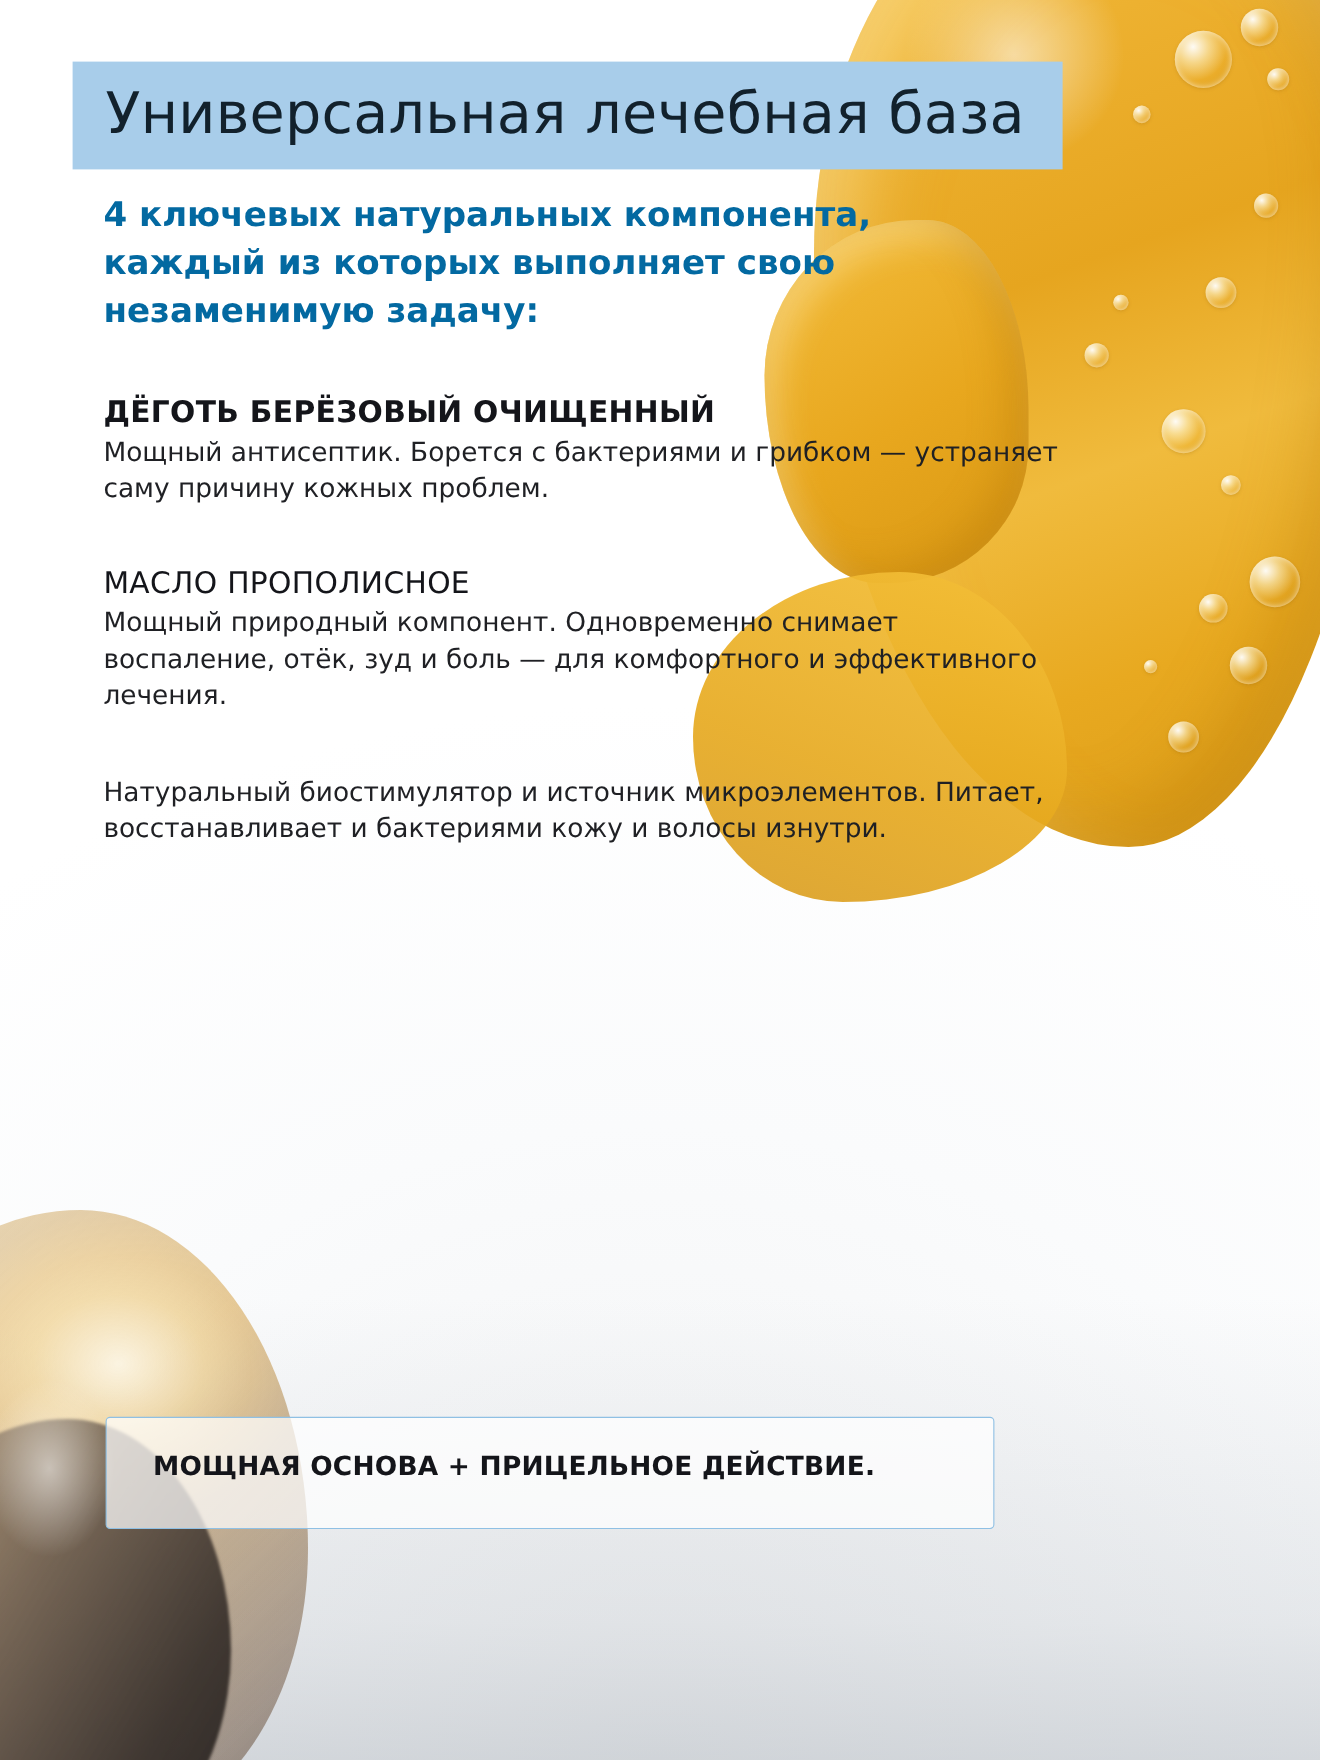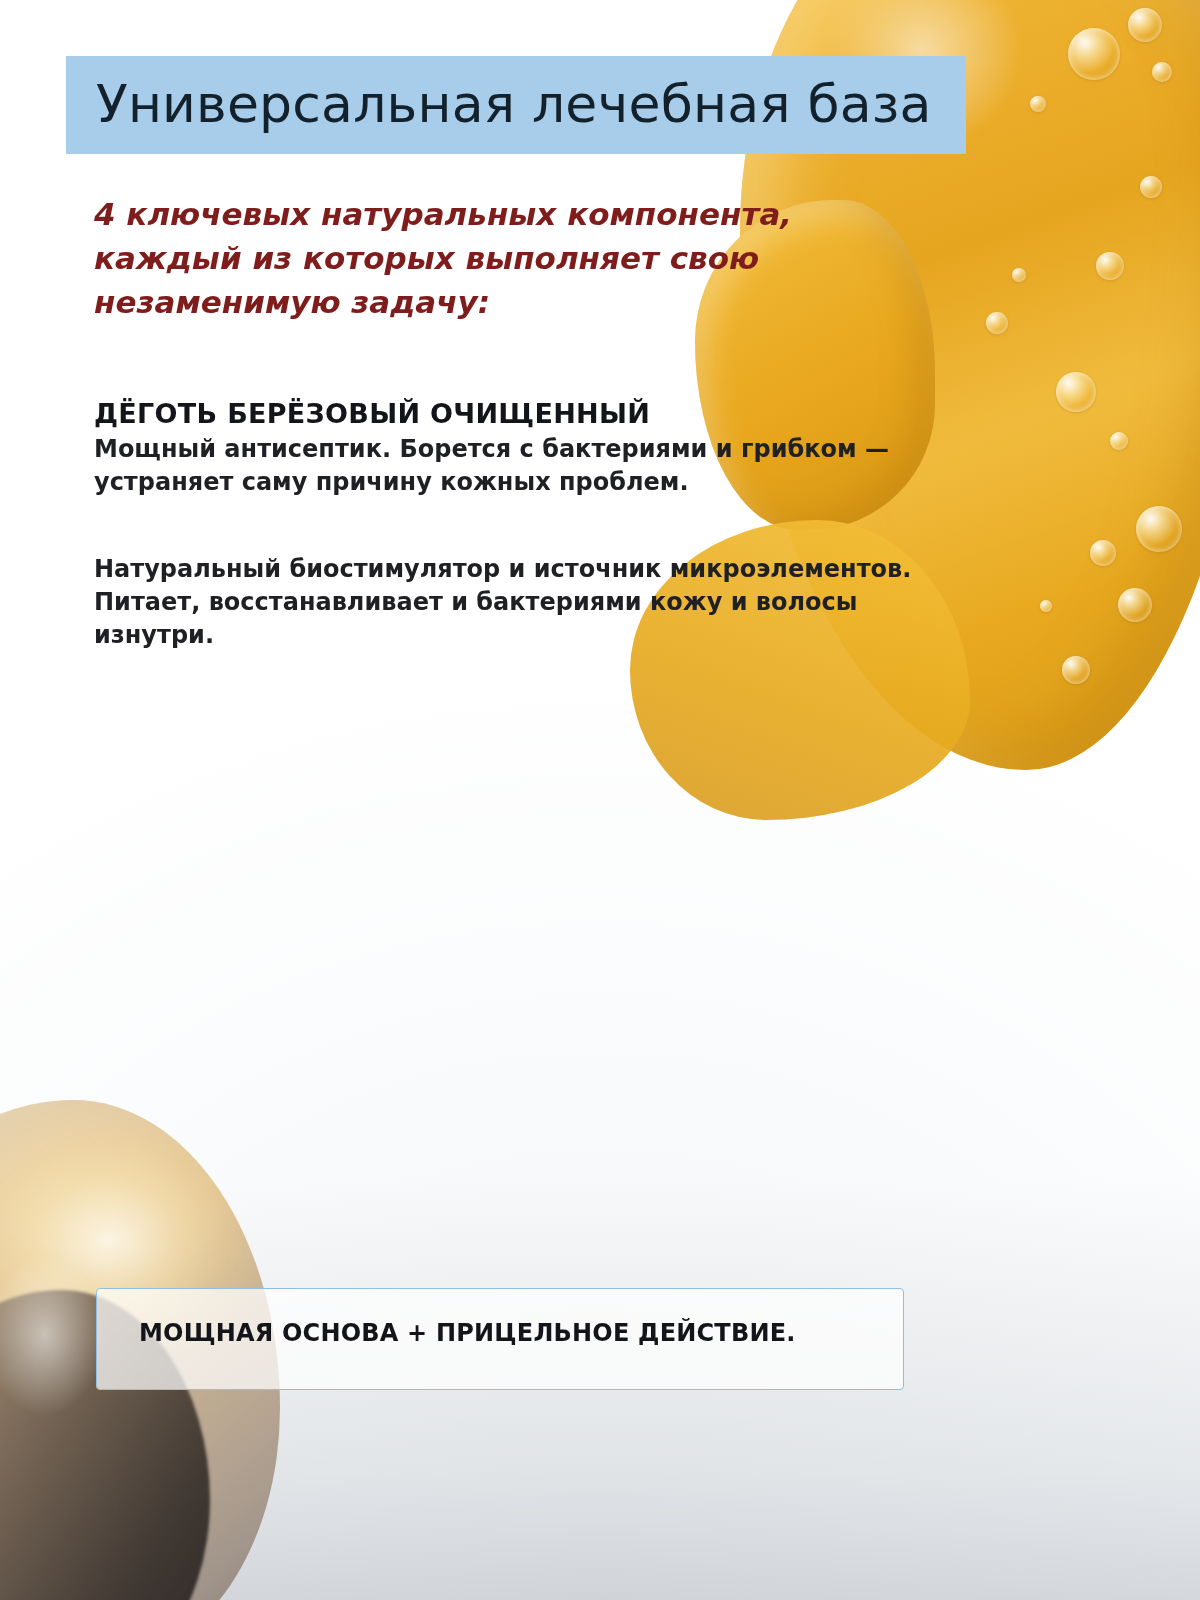--- a/index.html
+++ b/index.html
@@ -134,54 +134,53 @@
     font-size: 52px;
     font-weight: 400;
     letter-spacing: 0.2px;
     color: #12212c;
     white-space: nowrap;
   }
 
   .lead {
     position: absolute;
     left: 94px;
-    top: 192px;
+    top: 173px;
     width: 830px;
     font-size: 31px;
     line-height: 1.42;
-    font-style: italic;
     font-weight: 600;
-    color: #7f1d1d;
+    color: #0369a1;
   }
 
   .sections {
     position: absolute;
     left: 94px;
-    top: 398px;
+    top: 360px;
     width: 870px;
   }
   .section {
     margin-bottom: 54px;
   }
   .section h2 {
     margin: 0 0 4px 0;
     font-size: 27px;
     font-weight: 700;
     letter-spacing: 0.3px;
     color: #14151a;
   }
   .section h2.regular {
     font-weight: 400;
   }
   .section p {
     margin: 0;
     font-size: 24px;
     line-height: 1.38;
     color: #1f2024;
-    font-weight: 700;
+    font-weight: 400;
   }
 
   .callout {
     position: absolute;
     left: 96px;
     top: 1288px;
     width: 808px;
     box-sizing: border-box;
     border: 1.5px solid #8fc0e4;
     border-radius: 4px;
@@ -241,20 +240,24 @@
 
   <div class="lead">4 ключевых натуральных компонента, каждый из которых выполняет свою незаменимую задачу:</div>
 
   <div class="sections">
 
     <div class="section">
       <h2>ДЁГОТЬ БЕРЁЗОВЫЙ ОЧИЩЕННЫЙ</h2>
       <p>Мощный антисептик. Борется с бактериями и грибком — устраняет саму причину кожных проблем.</p>
     </div>
 
+    <div class="section">
+      <h2 class="regular">МАСЛО ПРОПОЛИСНОЕ</h2>
+      <p>Мощный природный компонент. Одновременно снимает воспаление, отёк, зуд и боль — для комфортного и эффективного лечения.</p>
+    </div>
 
     <div class="section">
       <p>Натуральный биостимулятор и источник микроэлементов. Питает, восстанавливает и бактериями кожу и волосы изнутри.</p>
     </div>
 
 
   </div>
 
   <div class="callout">
     <h3>МОЩНАЯ ОСНОВА + ПРИЦЕЛЬНОЕ ДЕЙСТВИЕ.</h3>

